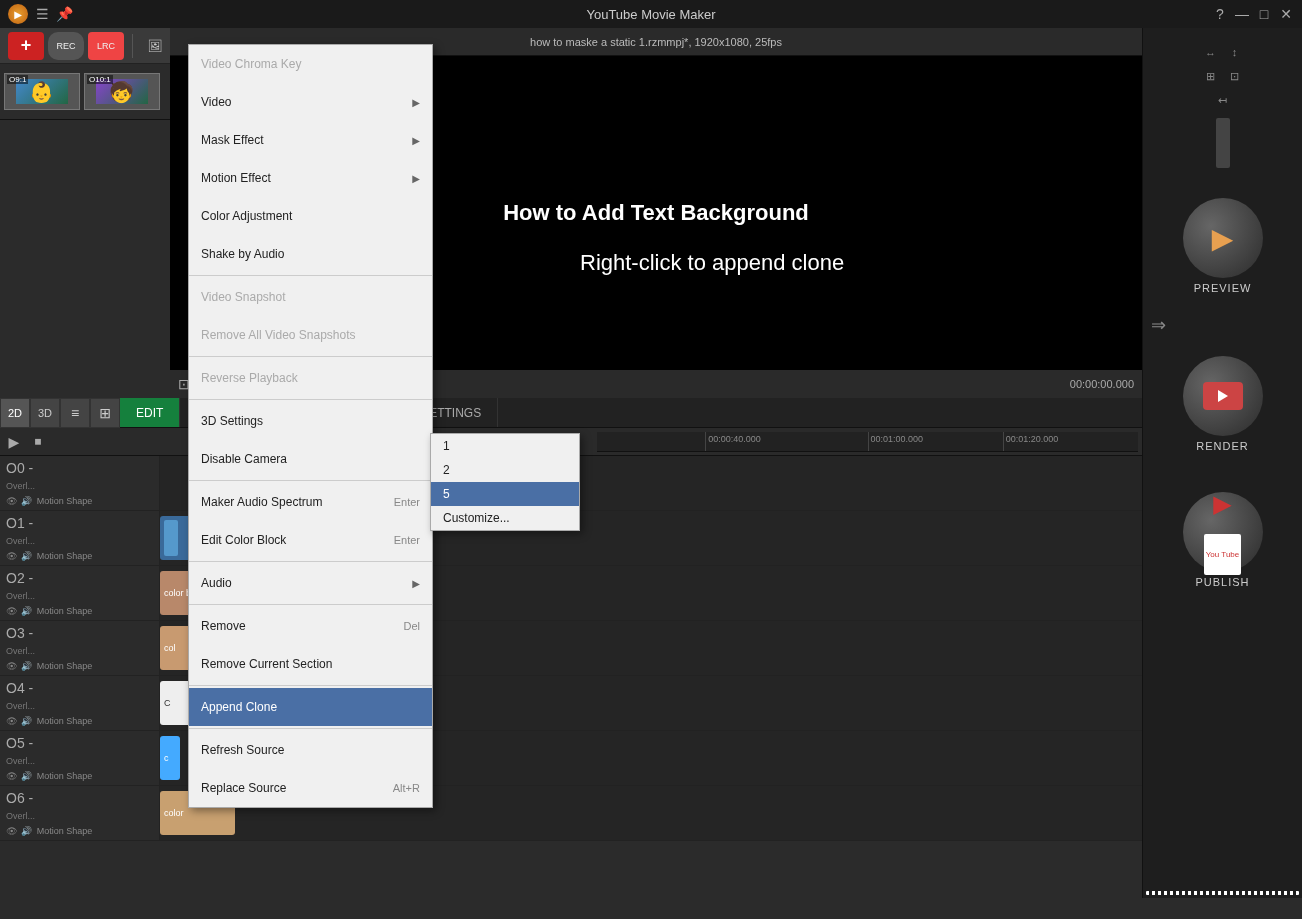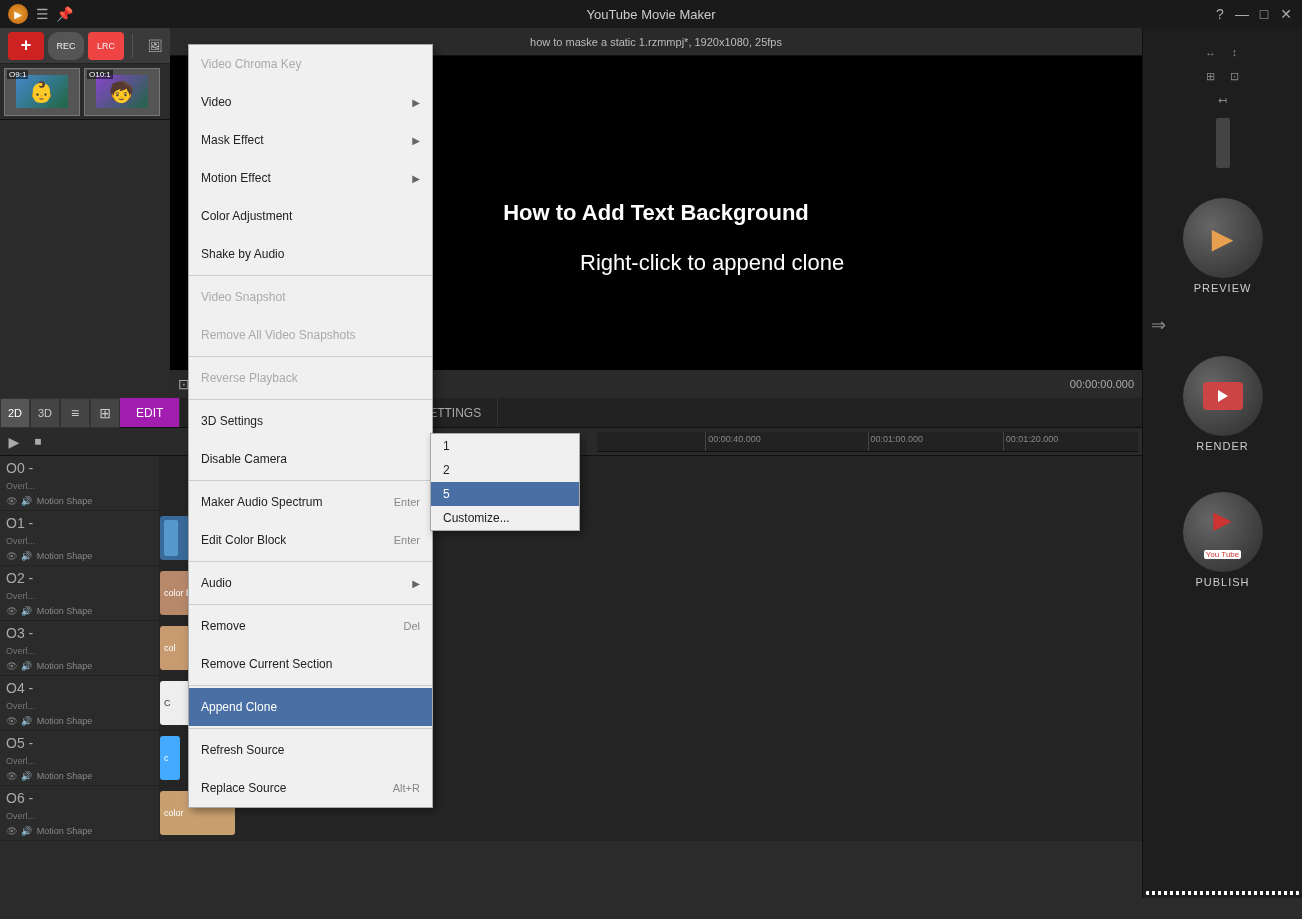--- a/index.html
+++ b/index.html
@@ -111,21 +111,21 @@
       height: 56px;
       background: #2b2b2b;
       border-bottom: 1px solid #111;
       display: flex;
       align-items: center;
       gap: 4px;
       padding: 4px 4px;
     }
     .media-thumb {
       width: 76px;
-      height: 48px;
+      height: 37px;
       background: #555;
       border: 1px solid #777;
       position: relative;
       display: flex;
       align-items: center;
       justify-content: center;
       overflow: hidden;
       cursor: pointer;
     }
     .media-thumb-label {
@@ -262,21 +262,21 @@
       padding: 4px 16px;
       font-size: 12px;
       color: #aaa;
       cursor: pointer;
       border-right: 1px solid #333;
       height: 100%;
       display: flex;
       align-items: center;
     }
     .timeline-tab.active {
-      background: #a21caf;
+      background: #15803d;
       color: #fff;
     }
     .timeline-ctrl-btn {
       width: 20px;
       height: 20px;
       display: flex;
       align-items: center;
       justify-content: center;
       color: #aaa;
       font-size: 14px;
@@ -569,21 +569,21 @@
         <div style="width:0;height:0;border-top:6px solid transparent;border-bottom:6px solid transparent;border-left:10px solid white;"></div>
         <div style="position:absolute;bottom:3px;left:3px;right:3px;height:4px;background:repeating-linear-gradient(90deg,#fff 0,#fff 3px,transparent 3px,transparent 6px);border-radius:1px;"></div>
       </div>
     </div>
     <span style="font-size:11px;color:#ccc;margin-top:4px;letter-spacing:1px;">RENDER</span>
   </div>
 
   <div style="display:flex;flex-direction:column;align-items:center;margin-top:20px;">
     <div style="width:80px;height:80px;background:radial-gradient(circle at 35% 35%, #666, #2a2a2a);border-radius:50%;display:flex;flex-direction:column;align-items:center;justify-content:center;cursor:pointer;">
       <span style="font-size:24px;color:#cc3333;">▶</span>
-      <span style="font-size:8px;color:#cc3333;background:#fff;padding:0 2px;border-radius:2px;margin-top:16px;">You Tube</span>
+      <span style="font-size:8px;color:#cc3333;background:#fff;padding:16px 2px;border-radius:2px;margin-top:16px;">You Tube</span>
     </div>
     <span style="font-size:11px;color:#ccc;margin-top:4px;letter-spacing:1px;">PUBLISH</span>
   </div>
 </div>
 
 <div class="timeline-area">
 
   <div style="position:absolute;top:0;left:0;display:flex;z-index:10;">
     <div class="mode-btn active">2D</div>
     <div class="mode-btn">3D</div>

